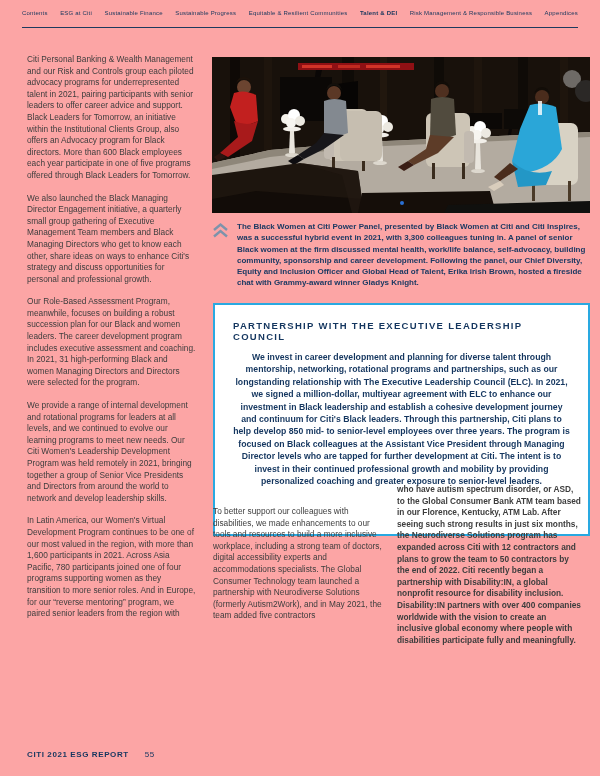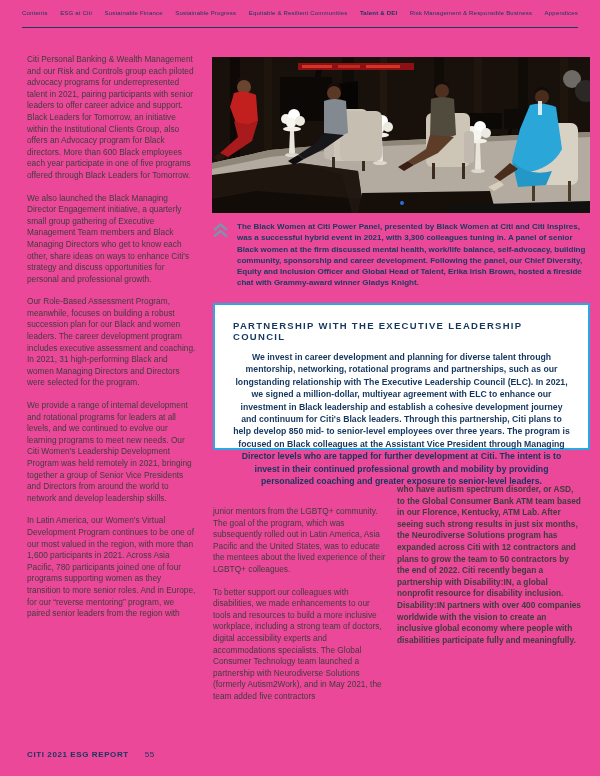--- a/index.html
+++ b/index.html
@@ -1,17 +1,17 @@
 <!DOCTYPE html>
 <html><head>
 <meta charset="utf-8">
 <style>
   html,body { margin:0; padding:0; background:#ffffff; }
   .page {
-    position:relative; width:600px; height:776px; background:#ec4899;
+    position:relative; width:600px; height:776px; background:#fca5a5;
     font-family:"Liberation Sans", sans-serif; overflow:hidden;
   }
 
   
   .topnav {
     position:absolute; left:22px; top:10px; width:556px;
     display:flex; justify-content:space-between; align-items:baseline;
     font-size:6px; letter-spacing:0.2px; color:#16365c;
   }
   .topnav .nav-item { white-space:nowrap; cursor:pointer; }
@@ -34,21 +34,21 @@
 
   
   .caption { position:absolute; left:212px; top:221px; width:378px; display:flex;justify-content:flex-end; }
   .caption-icon { flex:0 0 17px; margin-right:8px; margin-top:1px; }
   .caption-text {
     font-weight:bold; font-size:8px; line-height:11.3px; color:#1c3a63;
   }
 
   
   .bluebox {
-    position:absolute; left:213px; top:303px; width:377px; height:147px;
+    position:absolute; left:213px; top:303px; width:377px; height:233px;
     box-sizing:border-box; border:2px solid #29a9e1; background:#ffffff;
     padding:15px 18px 12px 18px;
   }
   .bluebox h2 {
     margin:0 0 9px 0; font-size:9.5px; letter-spacing:1.3px;
     color:#14365f; font-weight:bold;
   }
   .bluebox .box-body {
     font-weight:bold; font-size:8.7px; line-height:12.4px; color:#14365f;text-align:center;
   }
@@ -219,21 +219,20 @@
     </span>
     <span class="caption-text">The Black Women at Citi Power Panel, presented by Black Women at Citi and Citi Inspires, was a successful hybrid event in 2021, with 3,300 colleagues tuning in. A panel of senior Black women at the firm discussed mental health, work/life balance, self-advocacy, building community, sponsorship and career development. Following the panel, our Chief Diversity, Equity and Inclusion Officer and Global Head of Talent, Erika Irish Brown, hosted a fireside chat with Grammy-award winner Gladys Knight.</span>
   </div>
 
   <section class="bluebox">
     <h2>PARTNERSHIP WITH THE EXECUTIVE LEADERSHIP COUNCIL</h2>
     <div class="box-body">We invest in career development and planning for diverse talent through mentorship, networking, rotational programs and partnerships, such as our longstanding relationship with The Executive Leadership Council (ELC). In 2021, we signed a million-dollar, multiyear agreement with ELC to enhance our investment in Black leadership and establish a cohesive development journey and continuum for Citi's Black leaders. Through this partnership, Citi plans to help develop 850 mid- to senior-level employees over three years. The program is focused on Black colleagues at the Assistant Vice President through Managing Director levels who are tapped for further development at Citi. The intent is to invest in their continued professional growth and mobility by providing personalized coaching and greater exposure to senior-level leaders.</div>
   </section>
 
   <div class="bodycol col-mid">
-    <p>junior mentors from the LGBTQ+ community. The goal of the program, which was subsequently rolled out in Latin America, Asia Pacific and the United States, was to educate the mentees about the lived experience of their LGBTQ+ colleagues.</p>
     <p>To better support our colleagues with disabilities, we made enhancements to our tools and resources to build a more inclusive workplace, including a strong team of doctors, digital accessibility experts and accommodations specialists. The Global Consumer Technology team launched a partnership with Neurodiverse Solutions (formerly Autism2Work), and in May 2021, the team added five contractors</p>
   </div>
 
   <div class="bodycol col-right">
     <p>who have autism spectrum disorder, or ASD, to the Global Consumer Bank ATM team based in our Florence, Kentucky, ATM Lab. After seeing such strong results in just six months, the Neurodiverse Solutions program has expanded across Citi with 12 contractors and plans to grow the team to 50 contractors by the end of 2022. Citi recently began a partnership with Disability:IN, a global nonprofit resource for disability inclusion. Disability:IN partners with over 400 companies worldwide with the vision to create an inclusive global economy where people with disabilities participate fully and meaningfully.</p>
   </div>
 
   <div class="footer">
     <span class="report-title">CITI 2021 ESG REPORT</span>
     <span class="page-num">55</span>

